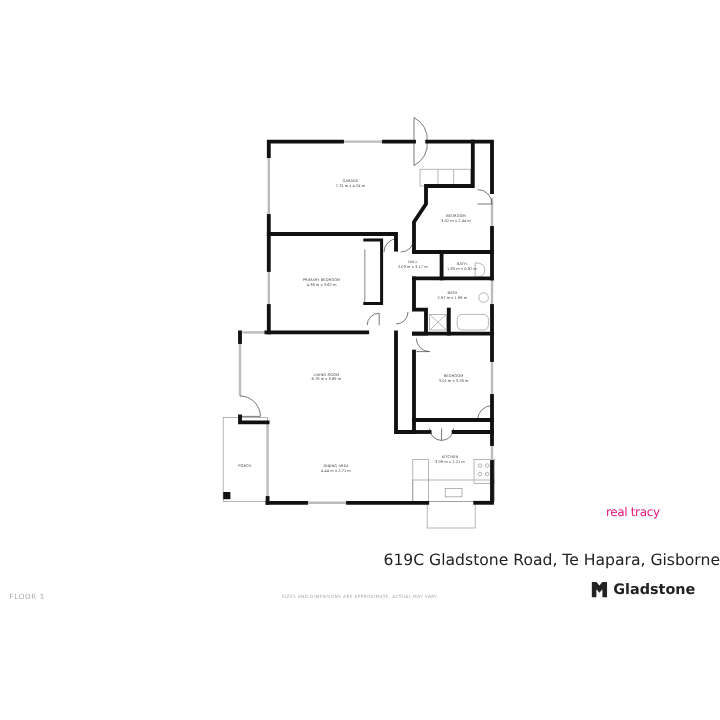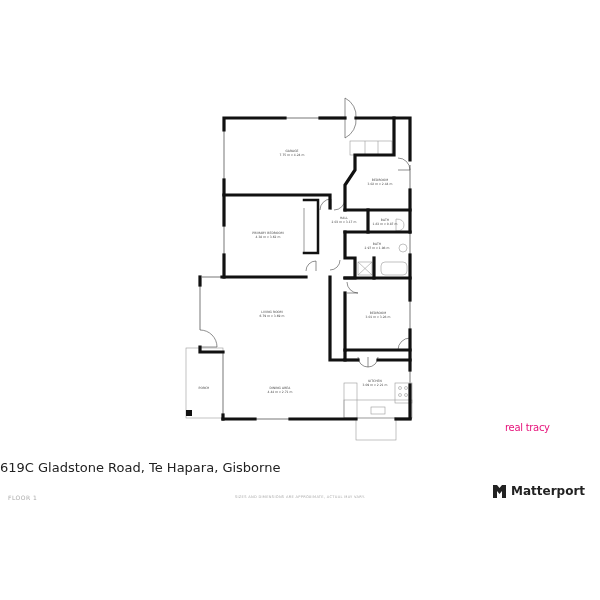--- a/index.html
+++ b/index.html
@@ -1,20 +1,20 @@
 <!DOCTYPE html>
 <html><head>
 <meta charset="utf-8">
 <style>
   html, body { margin: 0; padding: 0; background: #ffffff; }
   body { width: 600px; height: 600px; position: relative; overflow: hidden; font-family: "DejaVu Sans", sans-serif; }
   #plan { position: absolute; left: 0; top: 0; width: 600px; height: 600px; }
   .room-name { font-family: "DejaVu Sans", sans-serif; font-size: 3px; fill: #444; text-anchor: middle; letter-spacing: 0.1px; }
   .room-dim { font-family: "DejaVu Sans", sans-serif; font-size: 3px; fill: #444; text-anchor: middle; }
-  .address { position: absolute; left: 0; width: 600px; top: 460px; text-align: left; font-family: "DejaVu Sans", sans-serif; font-size: 13px; color: #222; }
+  .address { position: absolute; left: 0; width: 600px; top: 460px; text-align: right; font-family: "DejaVu Sans", sans-serif; font-size: 13px; color: #222; }
   .floor-label { position: absolute; left: 8px; top: 494px; font-family: "DejaVu Sans", sans-serif; font-size: 6px; color: #aaa; letter-spacing: 0.5px; }
   .disclaimer { position: absolute; left: 0; width: 600px; top: 495px; text-align: center; font-family: "DejaVu Sans", sans-serif; font-size: 3.6px; color: #aaa; letter-spacing: 0.3px; }
   .tracy { position: absolute; left: 504px; top: 423px; width: 80px; }
   .tracy-main { font-family: "DejaVu Sans", sans-serif; font-weight: bold; font-size: 24px; line-height: 22px; color: #e6137b; letter-spacing: -0.5px; }
   .tracy-sub { font-family: "DejaVu Sans", sans-serif; font-size: 10px; line-height: 10px; color: #e6137b; margin-left: 1px; letter-spacing: -0.3px; }
   .mp { position: absolute; left: 493px; top: 484px; display: flex; align-items: center; gap: 5px; }
   .mp-icon { width: 13px; height: 13px; }
   .mp-text { font-family: "DejaVu Sans", sans-serif; font-weight: bold; font-size: 12px; color: #222; }
 </style>
 </head>
@@ -161,14 +161,14 @@
 <div class="disclaimer">SIZES AND DIMENSIONS ARE APPROXIMATE, ACTUAL MAY VARY.</div>
 
 <div class="tracy">
   <div class="tracy-sub">real tracy</div>
 </div>
 
 <div class="mp">
   <svg class="mp-icon" viewBox="0 0 13 13">
     <path d="M0 0 L4 0 L6.5 3 L9 0 L13 0 L13 13 L9 13 L9 6 L6.5 9 L4 6 L4 13 L0 13 Z" fill="#222"></path>
   </svg>
-  <span class="mp-text">Matterport</span>
+  <span class="mp-text">Gladstone</span>
 </div>
 
 </body></html>

